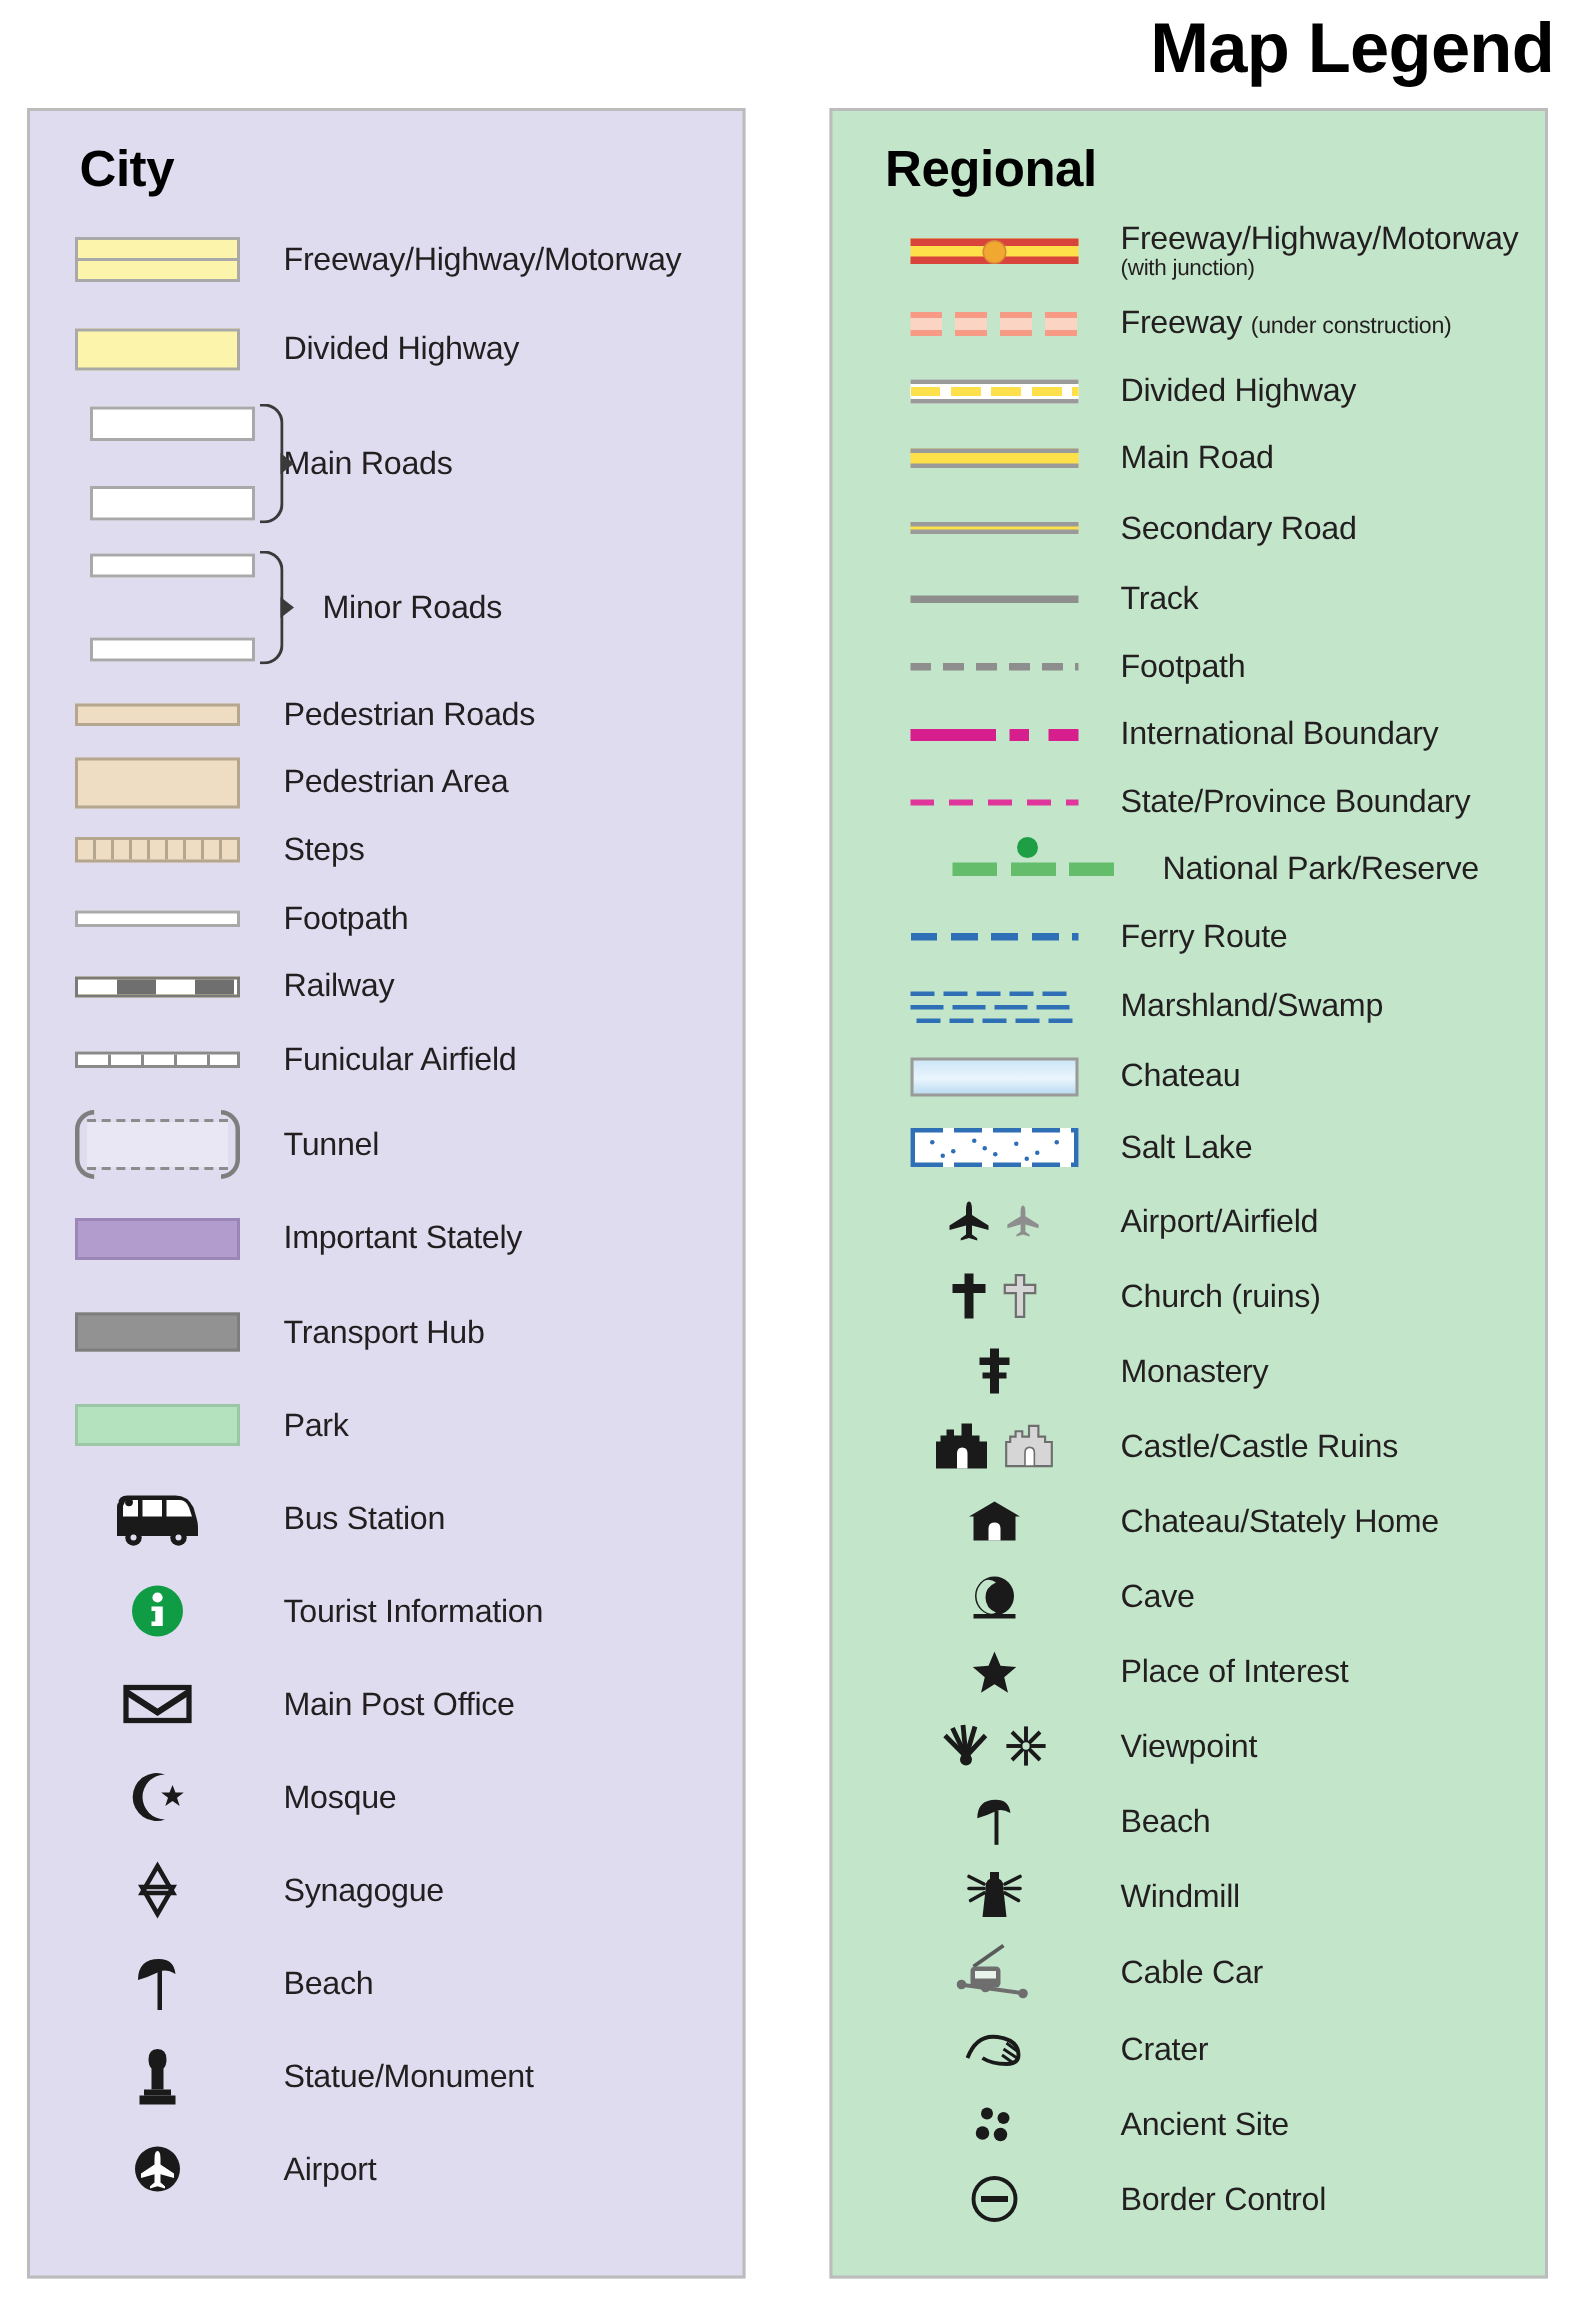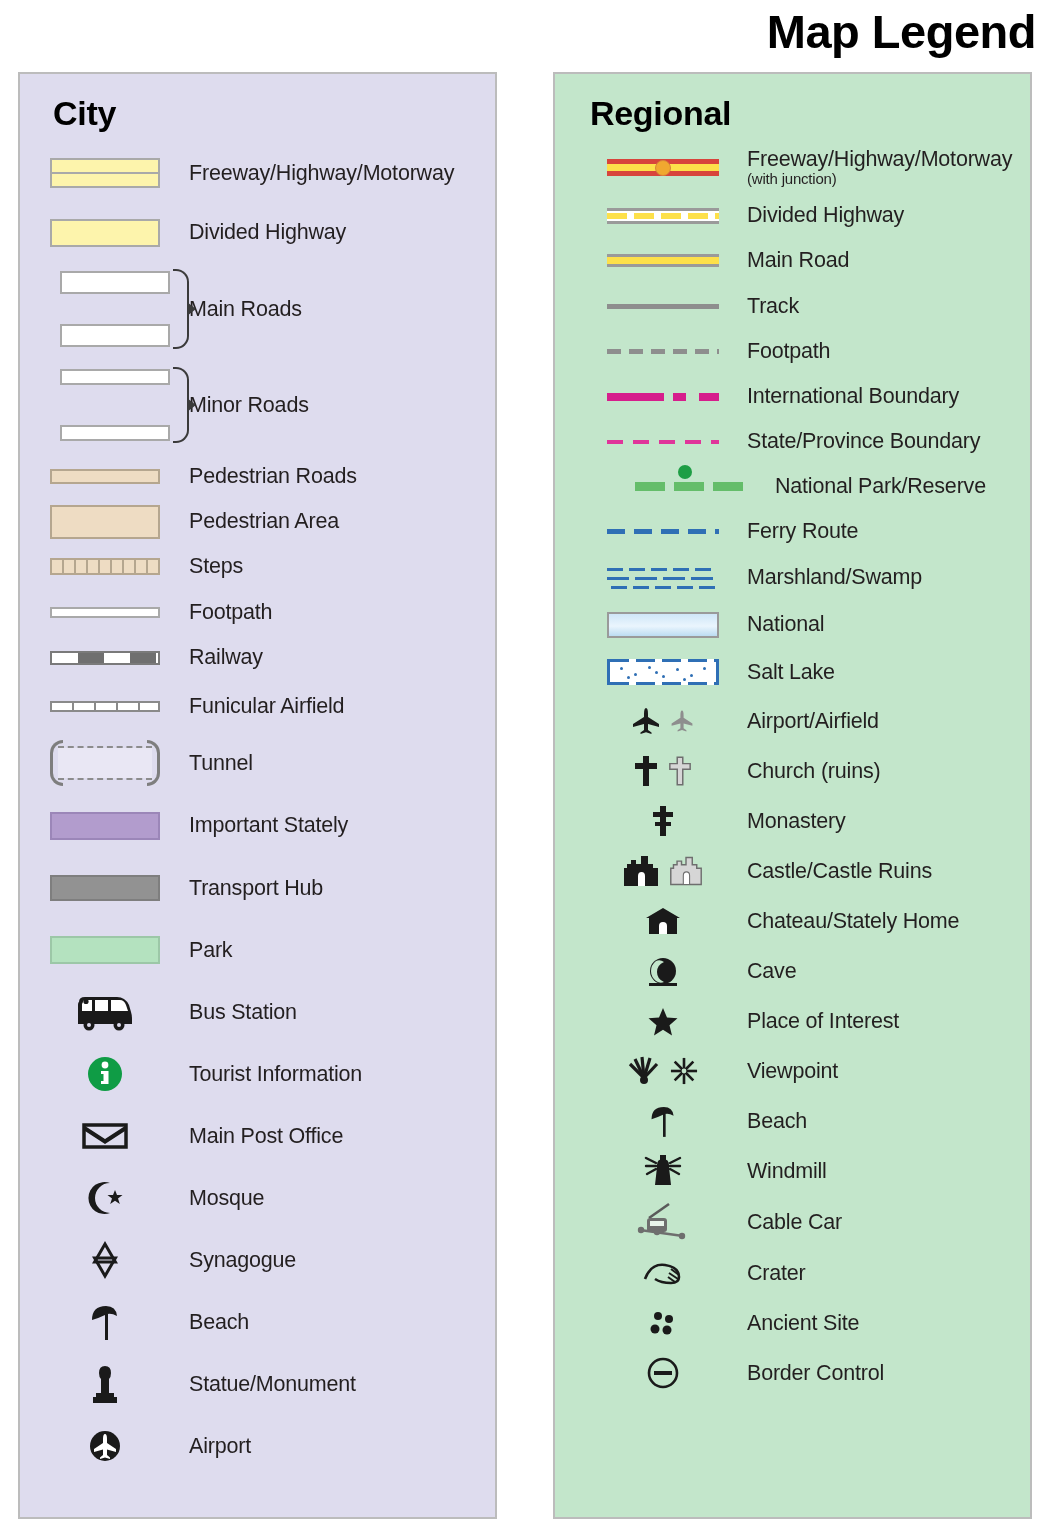--- a/index.html
+++ b/index.html
@@ -301,21 +301,21 @@
       <div class="sym">
         <div class="grouped" style="height:76px;">
           <div class="bar bar-white" style="position:absolute;top:0;"></div>
           <div class="bar bar-white" style="position:absolute;bottom:0;"></div>
           <div class="brace"></div>
         </div>
       </div>
       <div class="lbl">Main Roads</div>
     </div>
 
-    <div class="row" style="height:96px;">
+    <div class="row" style="height:96px;gap:26px;">
       <div class="sym">
         <div class="grouped" style="height:72px;">
           <div class="bar bar-white-thin" style="position:absolute;top:0;"></div>
           <div class="bar bar-white-thin" style="position:absolute;bottom:0;"></div>
           <div class="brace"></div>
         </div>
       </div>
       <div class="lbl">Minor Roads</div>
     </div>
 
@@ -498,35 +498,50 @@
         <div class="rbar rb-freeway">
             <span class="junction"></span>
           </div>
       </div>
       <div class="lbl">
         <span>Freeway/Highway/Motorway</span>
         <span class="sub">(with junction)</span>
       </div>
     </div>
 
+    <div class="row" style="height:45px;">
+      <div class="sym">
+          <div class="rbar rb-uc"></div>
+        </div>
+      <div class="lbl">
+        <span>Freeway</span>
+        <span class="inlinesub">(under construction)</span>
+      </div>
+    </div>
 
     <div class="row" style="height:45px;">
       <div class="sym">
           <div class="rbar rb-divided"></div>
         </div>
       <div class="lbl">Divided Highway</div>
     </div>
 
     <div class="row" style="height:45px;">
       <div class="sym">
           <div class="rbar rb-main"></div>
         </div>
       <div class="lbl">Main Road</div>
     </div>
 
+    <div class="row" style="height:48px;">
+      <div class="sym">
+          <div class="rbar rb-secondary"></div>
+        </div>
+      <div class="lbl">Secondary Road</div>
+    </div>
 
 
     <div class="row" style="height:46px;">
       <div class="sym">
           <div class="rbar rb-track"></div>
         </div>
       <div class="lbl">Track</div>
     </div>
 
     <div class="row" style="height:45px;">
@@ -585,21 +600,21 @@
           <i style="left:92px;top:21px; width:16px;"></i>
         </div>
       </div>
       <div class="lbl">Marshland/Swamp</div>
     </div>
 
     <div class="row" style="height:47px;">
       <div class="sym">
           <div class="rbar rb-glacier"></div>
         </div>
-      <div class="lbl">National</div>
+      <div class="lbl">Chateau</div>
     </div>
 
     <div class="row" style="height:48px;">
       <div class="sym">
         <div class="rbar rb-salt">
           <span class="speck" style="left:10px;top:8px;"></span>
           <span class="speck" style="left:24px;top:14px;"></span>
           <span class="speck" style="left:38px;top:7px;"></span>
           <span class="speck" style="left:52px;top:16px;"></span>
           <span class="speck" style="left:66px;top:9px;"></span>

